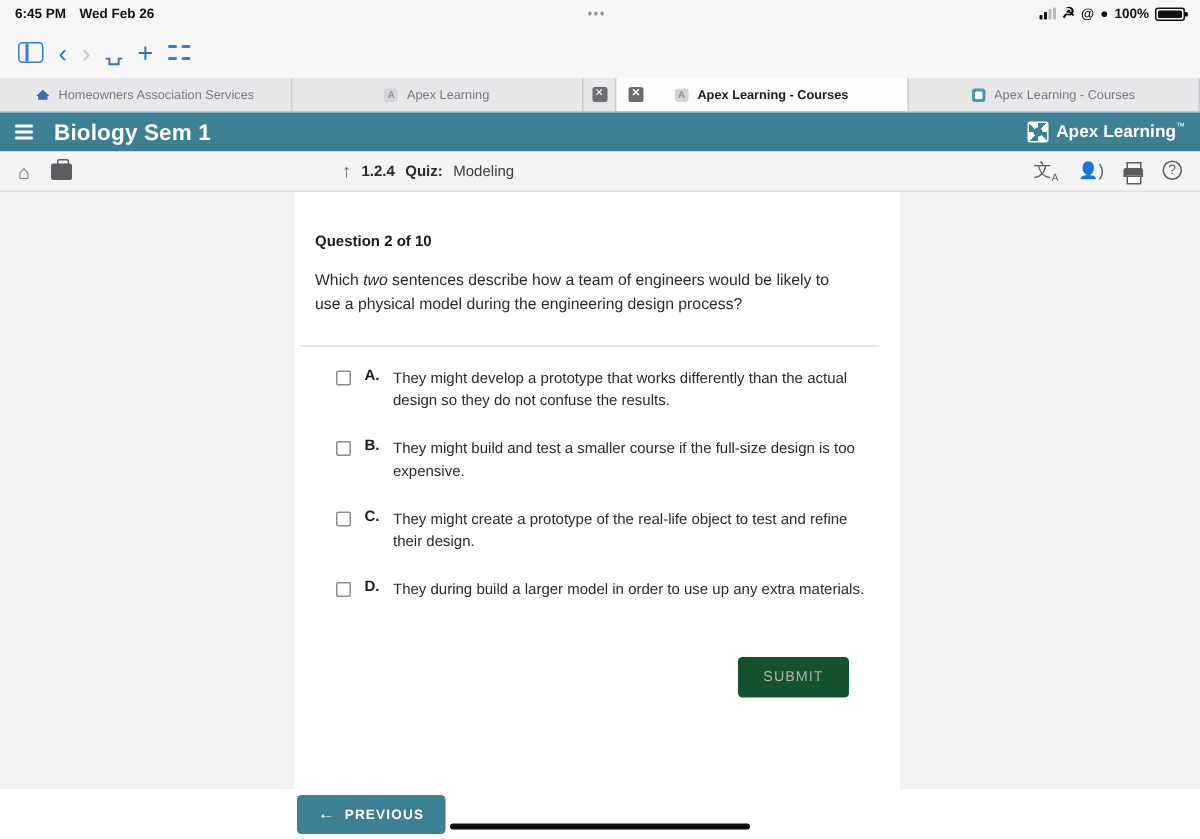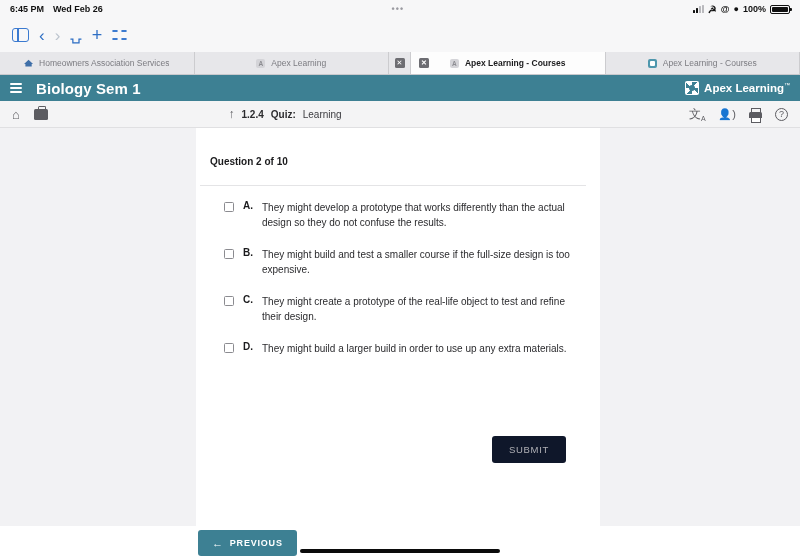--- a/index.html
+++ b/index.html
@@ -175,24 +175,23 @@
   .options { padding: 14px 14px 0 28px; }
   .option { display: flex; gap: 9px; margin-bottom: 17px; align-items: flex-start; }
   .cbox {
     width: 10px; height: 10px; border: 1.2px solid #8b8b90; border-radius: 1.5px;
     background: #fff; flex: none; margin-top: 2px;
   }
   .opt-letter { font-size: 10px; font-weight: bold; color: #1b1b1d; flex: none; }
   .opt-text { font-size: 10px; color: #2b2b2e; line-height: 1.5; max-width: 318px; }
   .submit-wrap { padding: 20px 34px 0 0; display: flex; justify-content: flex-end; }
   .submit-btn {
-    background: #0f172a; color: #b0b0b5; border: none; border-radius: 3px;
+    background: #14532d; color: #b0b0b5; border: none; border-radius: 3px;
     font-size: 9.5px; letter-spacing: .7px; padding: 8px 17px;
     font-family: "Liberation Sans", sans-serif;
-    margin-top: 43px;
   }
 
   
   .bottombar {
     position: absolute; left: 0; bottom: 0; width: 100%; height: 33px;
     background: #fff; display: flex; align-items: center;
   }
   .prev-btn {
     margin-left: 198px; background: #3d8093; color: #fff; border: none;
     border-radius: 3px; font-size: 9px; letter-spacing: .8px; font-weight: bold;
@@ -292,36 +291,39 @@
   <div class="crumbbar">
     <span class="crumb-ico home-ico">⌂</span>
     <span class="crumb-ico">
         <span class="case-ico"></span>
       </span>
 
     <span class="crumb-center">
       <span class="uparrow">↑</span>
       <span class="crumb-num">1.2.4</span>
       <span class="crumb-kind">Quiz:</span>
-      <span class="crumb-name">Learning</span>
+      <span class="crumb-name">Modeling</span>
     </span>
 
     <span class="crumb-right">
       <span class="tr-ico">文<sub style="font-size:7px;">A</sub></span>
       <span class="speak-ico">👤)</span>
       <span class="print-ico"></span>
       <span class="help-ico">?</span>
     </span>
   </div>
 
   <div class="page">
     <div class="content">
 
       <div class="qnum">Question 2 of 10</div>
 
+      <div class="qtext">
+        <span>Which </span><em>two</em><span> sentences describe how a team of engineers would be likely to use a physical model during the engineering design process?</span>
+      </div>
 
       <div class="divider"></div>
 
       <div class="options">
         <div class="option">
           <span class="cbox"></span>
           <span class="opt-letter">A.</span>
           <span class="opt-text">They might develop a prototype that works differently than the actual design so they do not confuse the results.</span>
         </div>
         <div class="option">
@@ -330,21 +332,21 @@
           <span class="opt-text">They might build and test a smaller course if the full-size design is too expensive.</span>
         </div>
         <div class="option">
           <span class="cbox"></span>
           <span class="opt-letter">C.</span>
           <span class="opt-text">They might create a prototype of the real-life object to test and refine their design.</span>
         </div>
         <div class="option">
           <span class="cbox"></span>
           <span class="opt-letter">D.</span>
-          <span class="opt-text">They might build a larger build in order to use up any extra materials.</span>
+          <span class="opt-text">They during build a larger model in order to use up any extra materials.</span>
         </div>
       </div>
 
       <div class="submit-wrap">
         <button class="submit-btn">SUBMIT</button>
       </div>
 
     </div>
   </div>
 

